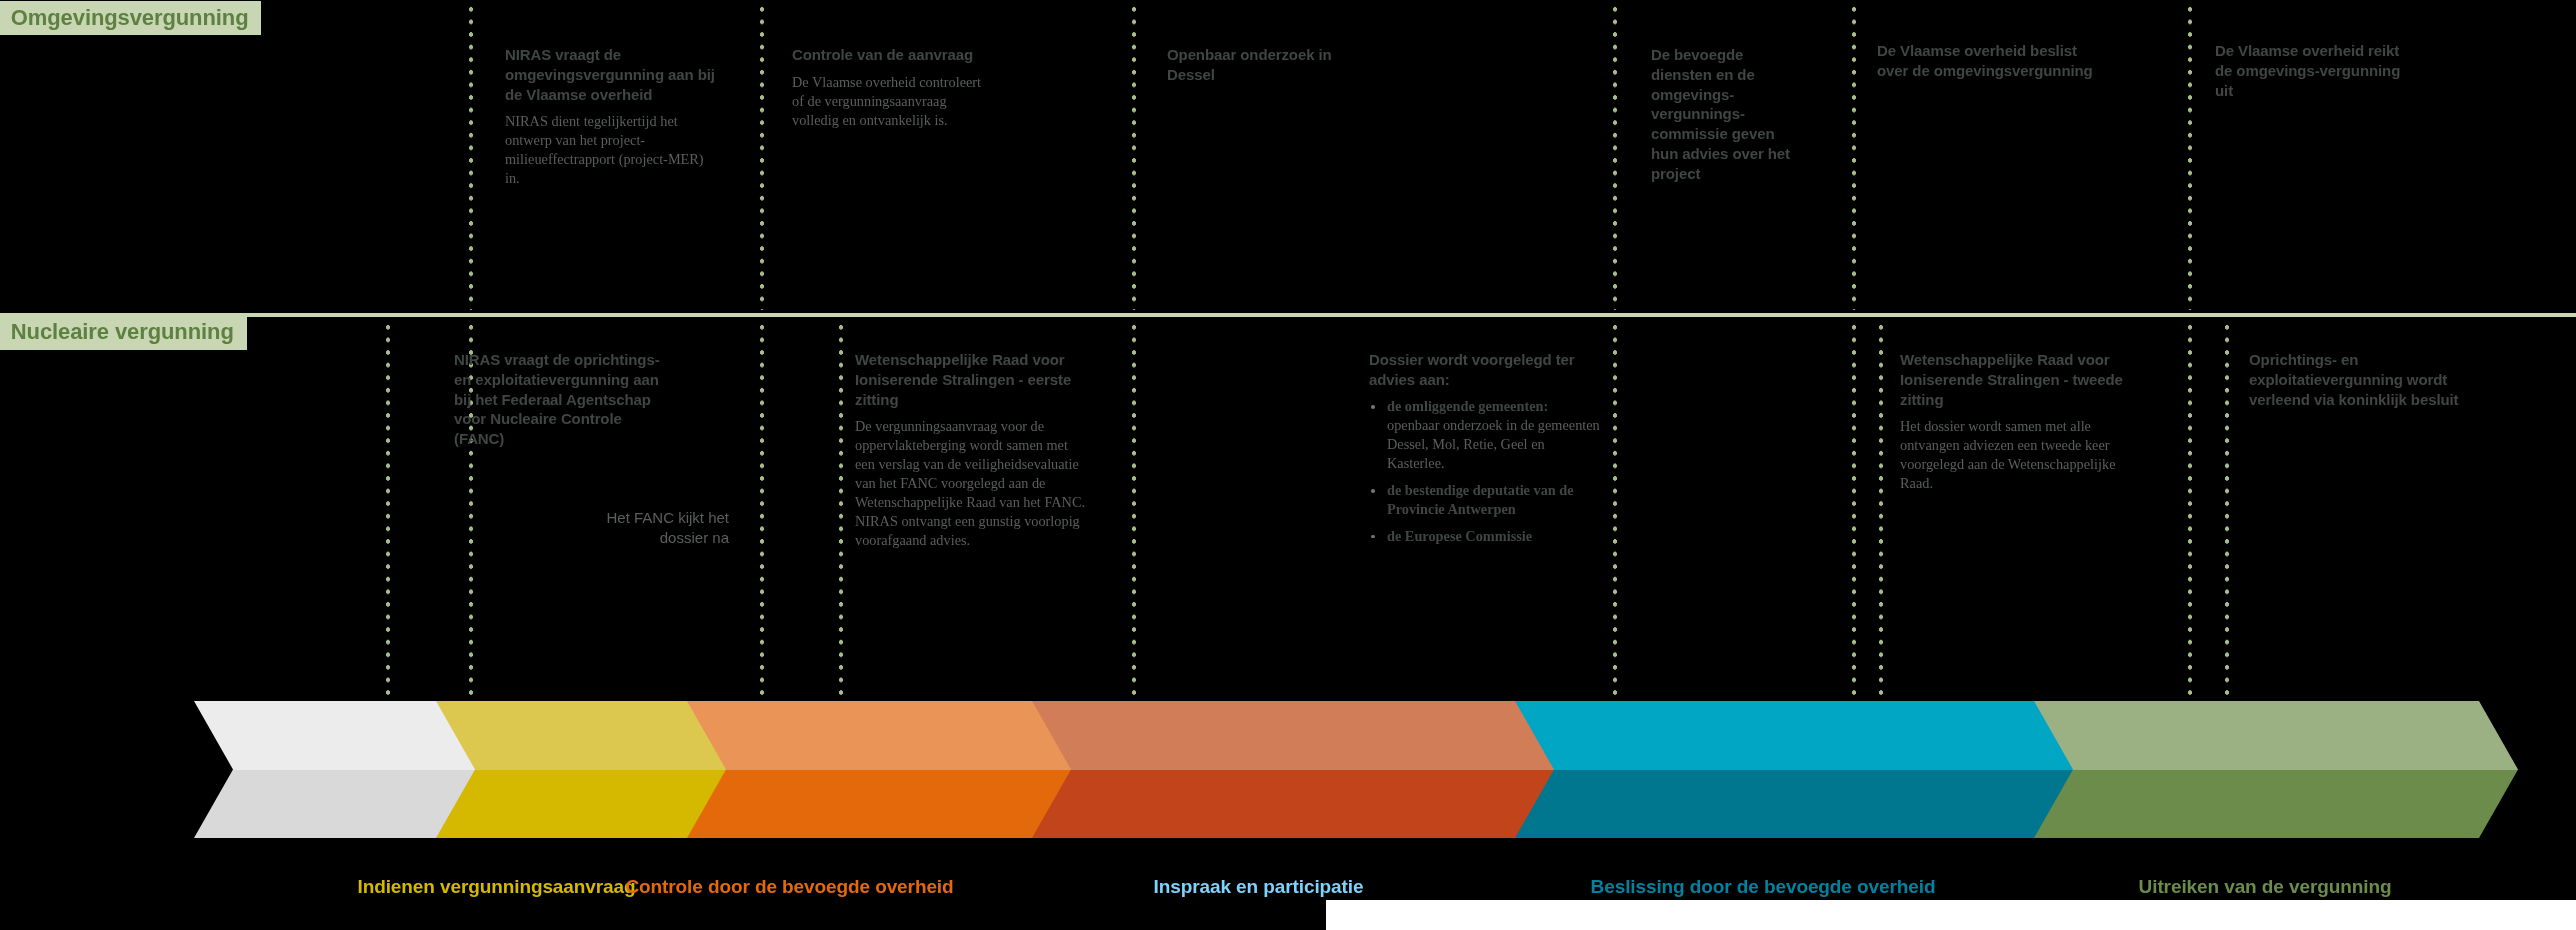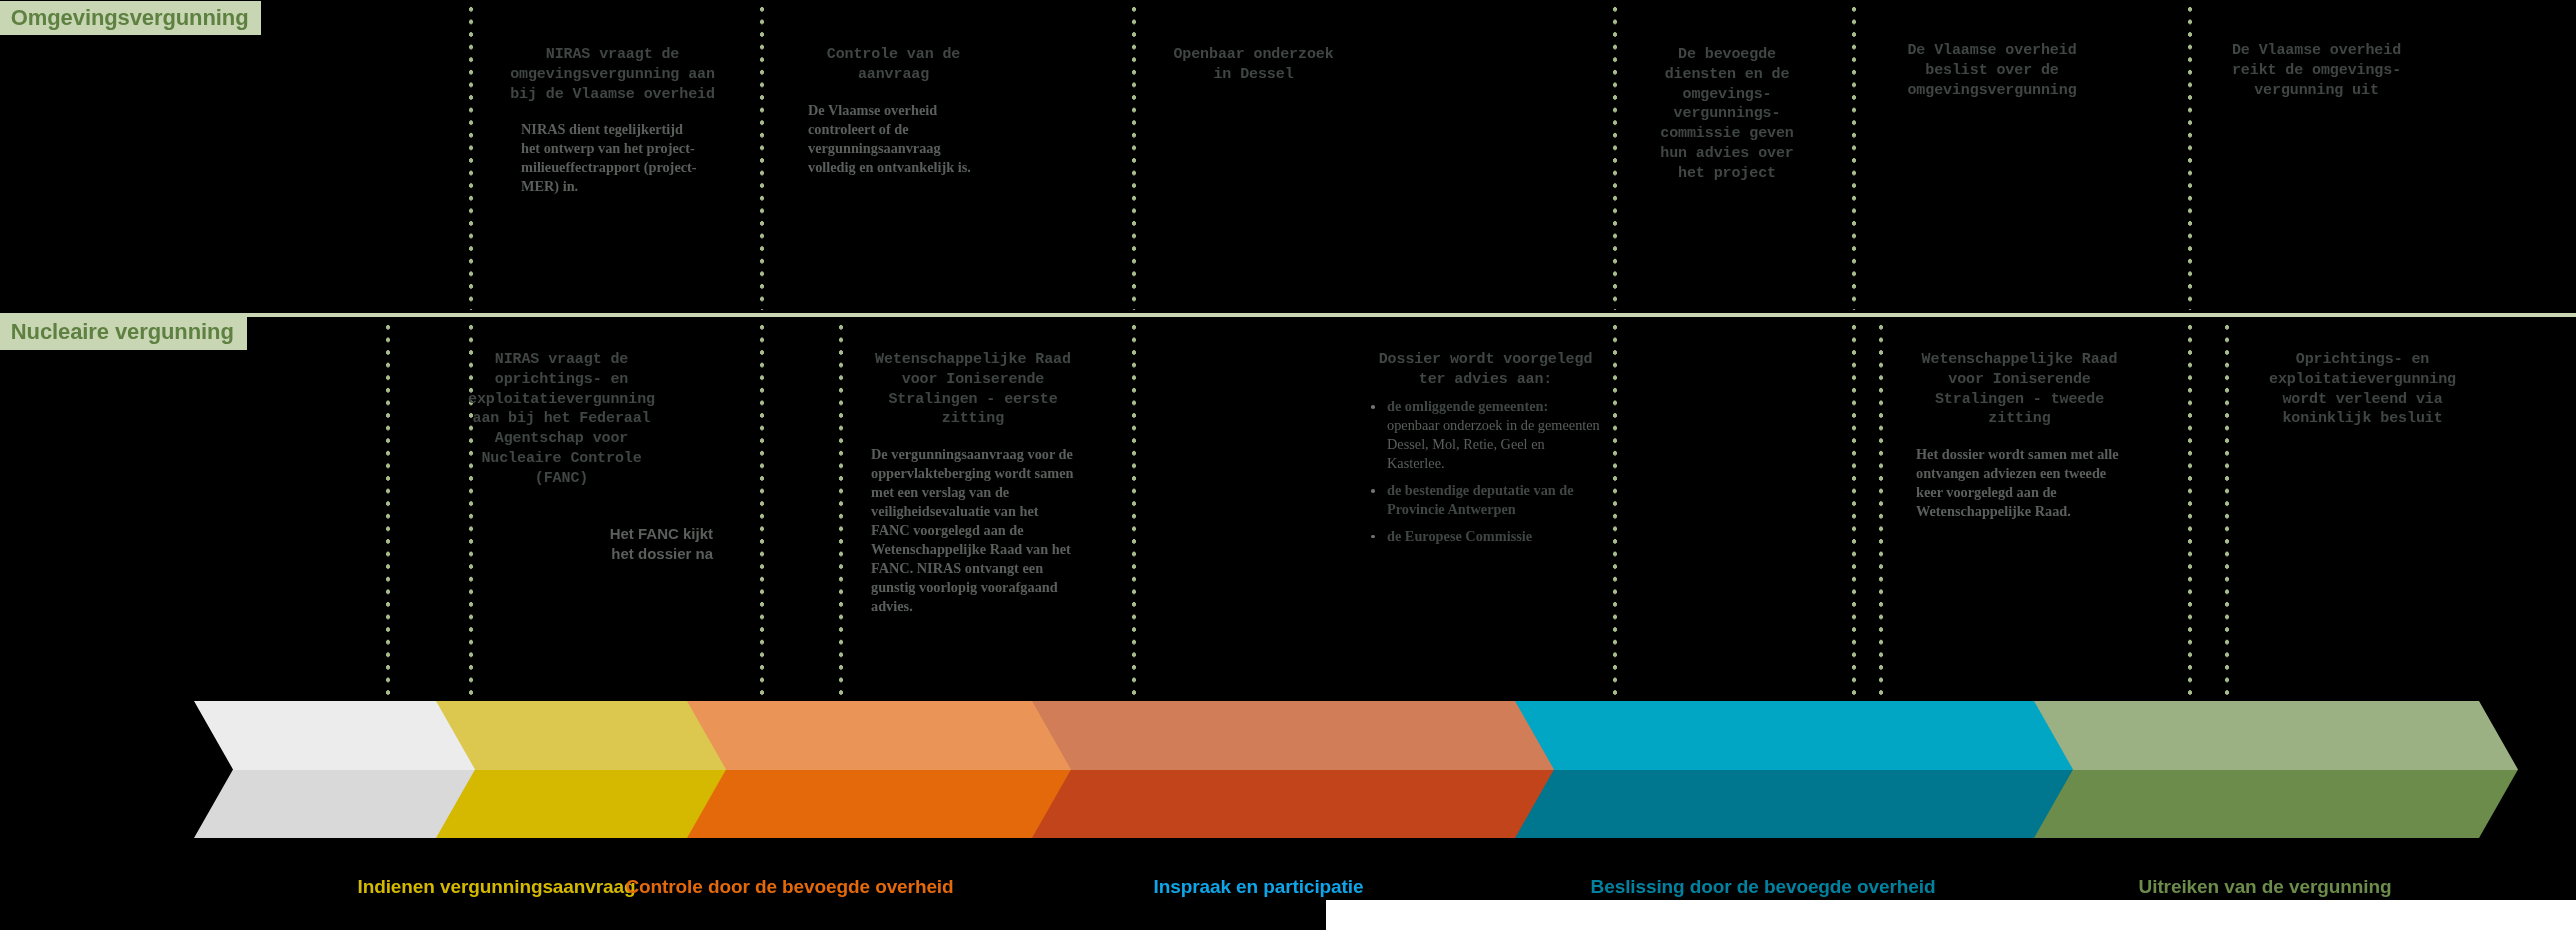--- a/index.html
+++ b/index.html
@@ -39,36 +39,34 @@
     position: absolute;
     width: 4.2px;
     background-image: radial-gradient(circle at 2.1px 4.2px, #a7bb8b 2.1px, rgba(0,0,0,0) 2.4px);
     background-size: 4.2px 12.6px;
     background-repeat: repeat-y;
   }
 
   
   .block { position: absolute; }
   .block h3 {
-    font-family: Liberation Mono, monospace;
+    font-family: Liberation Sans, sans-serif;
     font-weight: bold;
     font-size: 15px;
     line-height: 1.32;
     color: #3f4643;
     letter-spacing: -0.1px;
     margin: 0 0 7.8px 0;
-    text-align: center;
   }
   .block p {
     font-family: "Liberation Serif", serif;
     font-size: 14.3px;
     line-height: 1.33;
     color: #5a5f5c;
-    margin: 16px;
-    font-weight: bold;
+    margin: 0;
   }
   .block.righttext {
     text-align: right;
   }
   .block.righttext p {
     font-family: "Liberation Sans", sans-serif;
     font-size: 15px;
     line-height: 1.35;
     color: #5a5f5c;
   }
@@ -239,20 +237,20 @@
       <div class="half-bot" style="background:#00768f;"></div>
     </div>
     <div class="chev" style="left:1994px; width:524px; z-index:1;">
       <div class="half-top" style="background:#9bb183;"></div>
       <div class="half-bot" style="background:#6b8c4b;"></div>
     </div>
   </div>
 
   <div class="stage-cap" style="left:353px; top:875px; width:287px; color:#d4b900;">Indienen vergunningsaanvraag</div>
   <div class="stage-cap" style="left:598px; top:875px; width:383px; color:#e4690b;">Controle door de bevoegde overheid</div>
-  <div class="stage-cap" style="left:1070px; top:875px; width:377px; color:#0ea5e9;">Inspraak en participatie</div>
+  <div class="stage-cap" style="left:1070px; top:875px; width:377px; color:#7dd3fc;">Inspraak en participatie</div>
   <div class="stage-cap" style="left:1524px; top:875px; width:478px; color:#0082a0;">Beslissing door de bevoegde overheid</div>
   <div class="stage-cap" style="left:2056px; top:875px; width:418px; color:#6b8c4b;">Uitreiken van de vergunning</div>
 
   <div id="white-panel"></div>
 
 </div>
 
 
 </body></html>

